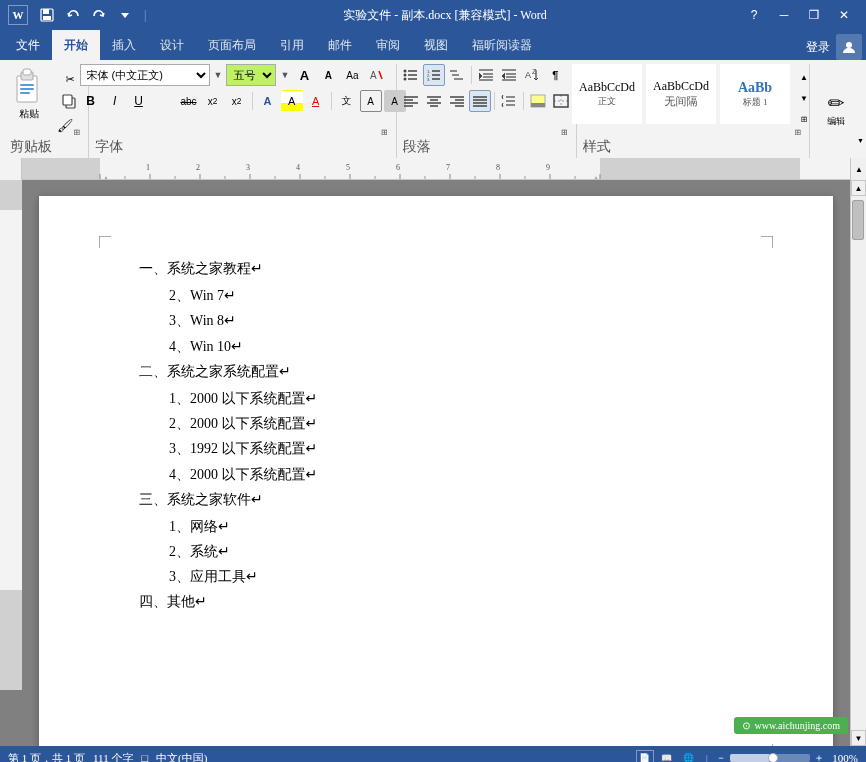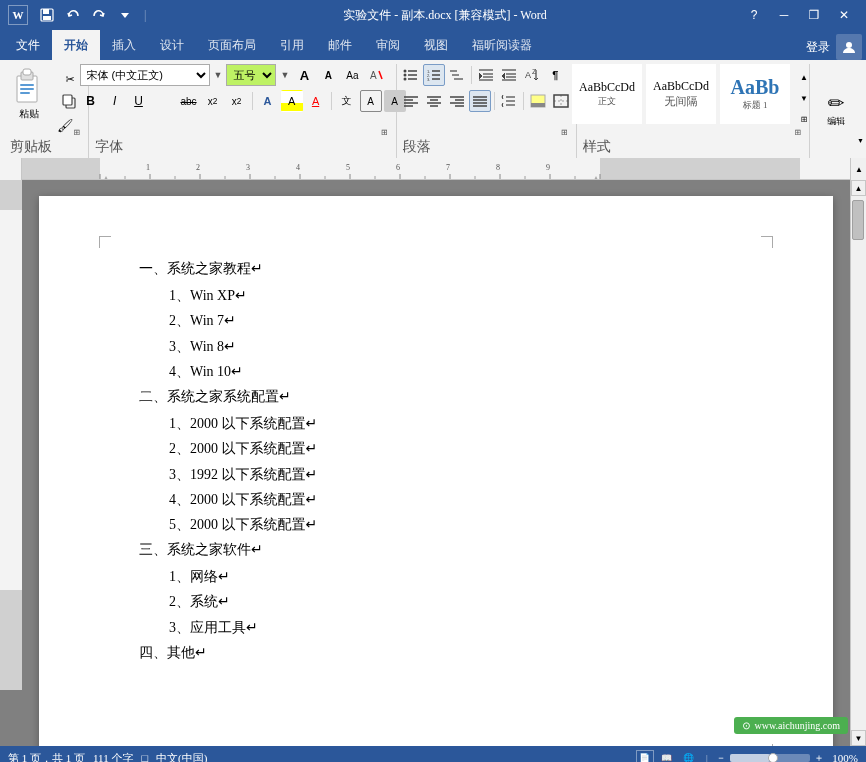--- a/index.html
+++ b/index.html
@@ -604,21 +604,21 @@
     <div class="ribbon-group-content" style="align-items:stretch;">
       <div class="style-item">
         <span style="font-size:12px;">AaBbCcDd</span>
         <span style="font-size:9px;color:#555;">正文</span>
       </div>
       <div class="style-item">
         <span style="font-size:12px;">AaBbCcDd</span>
         <span style="font-size:11px;color:#555;">无间隔</span>
       </div>
       <div class="style-item">
-        <span style="font-size:20px;font-weight:bold;color:#2e74b5;">AaBb</span>
+        <span style="font-size:14px;font-weight:bold;color:#2e74b5;">AaBb</span>
         <span style="font-size:9px;color:#555;">标题 1</span>
       </div>
       <div style="display:flex;flex-direction:column;justify-content:space-between;height:60px;margin-top:4px;">
         <button class="icon-btn" style="height:18px;font-size:8px;">▲</button>
         <button class="icon-btn" style="height:18px;font-size:8px;">▼</button>
         <button class="icon-btn" style="height:18px;font-size:8px;">⊞</button>
       </div>
     </div>
     <div style="display:flex;align-items:center;width:100%;">
       <span class="ribbon-group-label">样式</span>
@@ -706,31 +706,29 @@
   <div id="doc-area">
     <div id="doc-page">
 
       <div class="corner-mark corner-tl"></div>
       <div class="corner-mark corner-tr"></div>
       <div class="corner-mark corner-br"></div>
 
       <div class="doc-content">
 
         <div class="section-title">一、系统之家教程↵</div>
-        <div class="sub-item">1、Win XP↵</div>
         <div class="sub-item">2、Win 7↵</div>
         <div class="sub-item">3、Win 8↵</div>
         <div class="sub-item">4、Win 10↵</div>
 
         <div class="section-title">二、系统之家系统配置↵</div>
         <div class="sub-item">1、2000 以下系统配置↵</div>
         <div class="sub-item">2、2000 以下系统配置↵</div>
         <div class="sub-item">3、1992 以下系统配置↵</div>
         <div class="sub-item">4、2000 以下系统配置↵</div>
-        <div class="sub-item">5、2000 以下系统配置↵</div>
 
         <div class="section-title">三、系统之家软件↵</div>
         <div class="sub-item">1、网络↵</div>
         <div class="sub-item">2、系统↵</div>
         <div class="sub-item">3、应用工具↵</div>
 
         <div class="section-title">四、其他↵</div>
 
       </div>
     </div>

